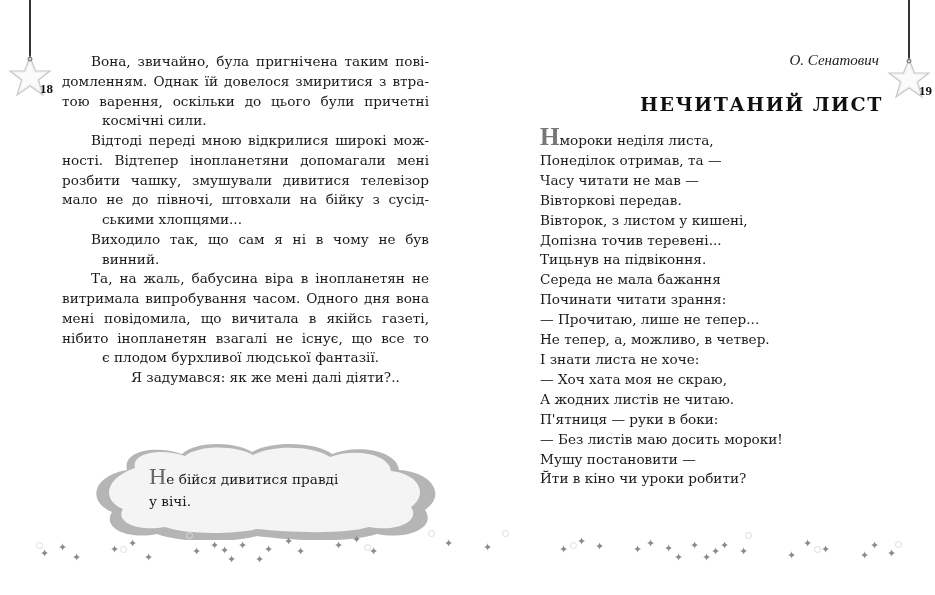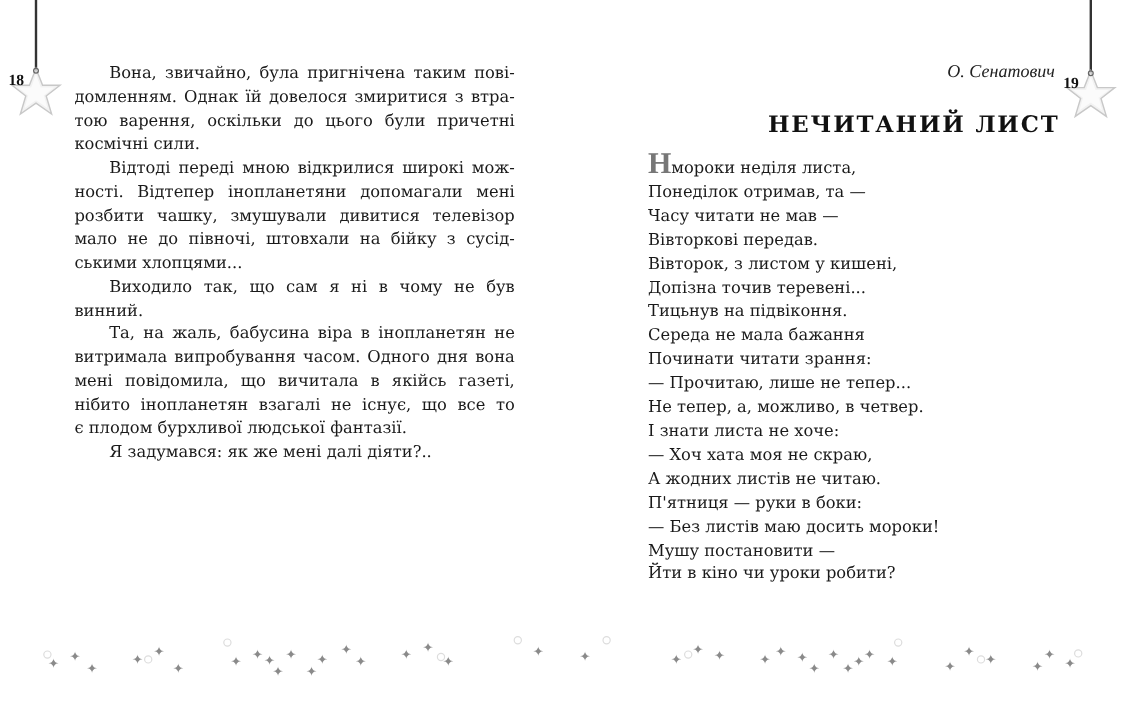--- a/index.html
+++ b/index.html
@@ -7,28 +7,28 @@
            font-family: "DejaVu Serif", "Liberation Serif", serif; color: #1a1a1a; }
 
     .page { position: absolute; top: 0; height: 595px; }
     .page-left { left: 0; width: 467px; }
     .page-right { left: 467px; width: 468px; }
 
     
     .hanger { position: absolute; top: 0; width: 1.5px; background: #333; }
     .star-wrap { position: absolute; width: 46px; height: 44px; }
     .star-wrap svg { position: absolute; left: 0; top: 0; }
-    .star-num { position: absolute; left: 0; right: 0; top: 4px; text-align: left;
+    .star-num { position: absolute; left: 0; right: 0; top: 26px; text-align: right;
                 font-family: "Liberation Serif", serif; font-weight: bold; font-size: 13px; color: #111; }
 
     
     .prose { position: absolute; left: 62px; top: 52px; width: 367px;
              font-family: "DejaVu Serif", serif; font-size: 13.6px; line-height: 19.75px; }
     .prose .line { display: block; text-align: justify; text-align-last: justify; white-space: nowrap; }
-    .prose .line.last { text-align-last: left; }
+    .prose .line.last { text-align-last: left; margin-left: 40px; }
     .prose .line.ind { padding-left: 29px; }
 
     
     .cloud { position: absolute; left: 87px; top: 440px; width: 355px; height: 100px; }
     .cloud svg { position: absolute; left: 0; top: 0; }
     .cloud-text { position: absolute; left: 62px; top: 24px; width: 240px;
                   font-family: "DejaVu Serif", serif; font-size: 13.6px; line-height: 22px; color: #1a1a1a; }
     .dropcap-sm { font-family: "Liberation Serif", serif; font-size: 24px; color: #666; line-height: 1; }
 
     
@@ -77,20 +77,30 @@
 
     <span class="line ind">Та, на жаль, бабусина віра в інопланетян не</span>
     <span class="line">витримала випробування часом. Одного дня вона</span>
     <span class="line">мені повідомила, що вичитала в якійсь газеті,</span>
     <span class="line">нібито інопланетян взагалі не існує, що все то</span>
     <span class="line last">є плодом бурхливої людської фантазії.</span>
 
     <span class="line ind last">Я задумався: як же мені далі діяти?..</span>
   </div>
 
+  <div class="cloud">
+    <svg width="355" height="100" viewBox="0 0 355 100">
+      <path d="M40,30 C35,10 70,5 95,14 C110,0 150,2 165,12 C185,0 230,2 245,14 C270,4 310,10 312,30 C345,32 360,55 338,70 C350,88 320,100 290,94 C260,104 200,100 170,96 C140,104 90,102 70,94 C40,100 15,88 25,72 C0,62 5,36 40,30 Z" fill="#b5b5b5"></path>
+      <path d="M48,28 C44,12 76,8 98,16 C114,4 150,6 166,15 C186,4 228,6 243,17 C266,8 302,13 304,31 C332,34 342,54 324,67 C334,82 308,92 282,87 C254,95 200,92 170,89 C142,95 96,94 78,87 C50,92 28,82 36,69 C14,60 18,38 48,28 Z" fill="#f4f4f4"></path>
+    </svg>
+    <div class="cloud-text">
+      <span class="dropcap-sm">Н</span><span>е бійся дивитися правді</span><br>
+      <span>у вічі.</span>
+    </div>
+  </div>
 </div>
 
 <div class="page page-right">
   <div class="hanger" style="left:441px;height:60px;"></div>
   <div class="star-wrap" style="left:419px;top:57px;">
     <svg width="46" height="44" viewBox="0 0 46 44">
       <polygon points="23,2 28.5,16 43,16 31.5,25 36,40 23,31 10,40 14.5,25 3,16 17.5,16" fill="#f2f2f2" stroke="#c8c8c8" stroke-width="1.2"></polygon>
       <polygon points="23,7 27,18 38,18 29.5,24.5 32.5,35 23,28.5 13.5,35 16.5,24.5 8,18 19,18" fill="#fbfbfb"></polygon>
       <circle cx="23" cy="4" r="2" fill="none" stroke="#666" stroke-width="1"></circle>
     </svg>

